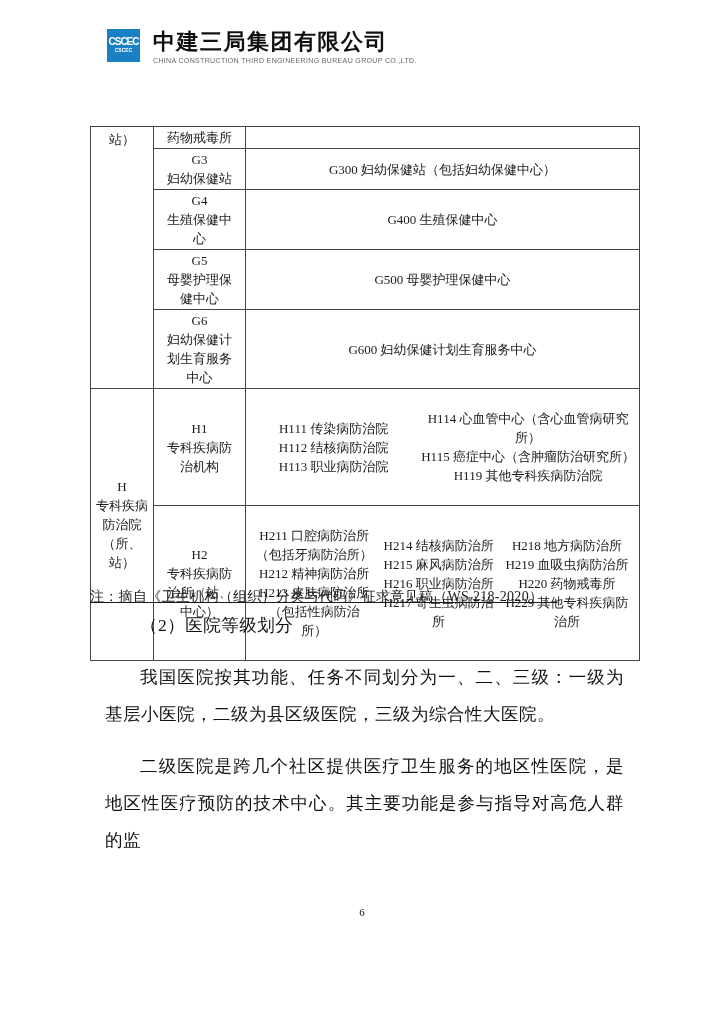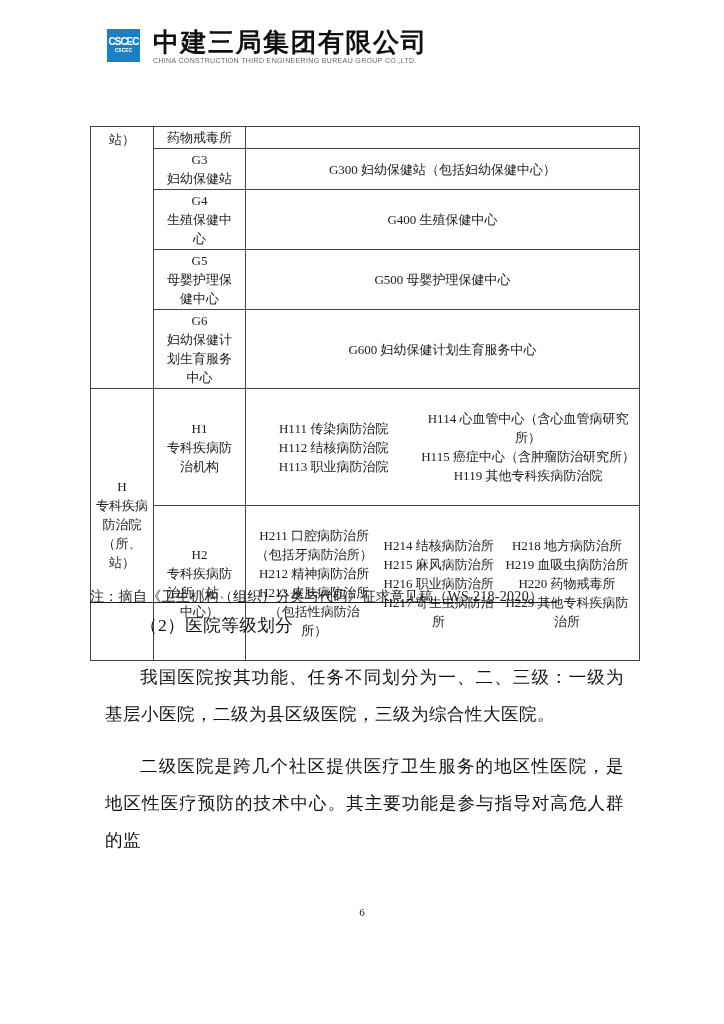--- a/index.html
+++ b/index.html
@@ -13,21 +13,21 @@
   
   .header { position:absolute; left:107px; top:29px; display:flex; align-items:flex-start; }
   .logo {
     width:33px; height:33px; background:#1a80c4; color:#ffffff;
     display:flex; flex-direction:column; align-items:center; justify-content:center;
     font-family:"Liberation Sans",sans-serif; font-weight:bold; flex:0 0 auto;
   }
   .logo-big { font-size:10px; letter-spacing:-1px; line-height:10px; transform:scaleY(1.15); }
   .logo-small { font-size:5px; letter-spacing:0; line-height:7px; }
   .hgroup { margin-left:13px; font-family:"Liberation Sans",sans-serif; }
-  .company-cn { font-size:26px; font-weight:bold; letter-spacing:1.5px; color:#101010; line-height:26px; }
+  .company-cn { font-size:22px; font-weight:bold; letter-spacing:1.5px; color:#101010; line-height:26px; }
   .company-en { font-size:7px; color:#666; letter-spacing:0.35px; margin-top:2px; }
 
   
   .tbl-wrap { position:absolute; left:90px; top:126px; width:549px; }
   table { border-collapse:collapse; table-layout:fixed; width:549px; }
   col.c1 { width:63px; } col.c2 { width:92px; } col.c3 { width:394px; }
   td {
     border:1px solid #444; text-align:center; vertical-align:middle;
     font-size:13px; line-height:19px; white-space:pre-line; padding:1px 2px;
   }

